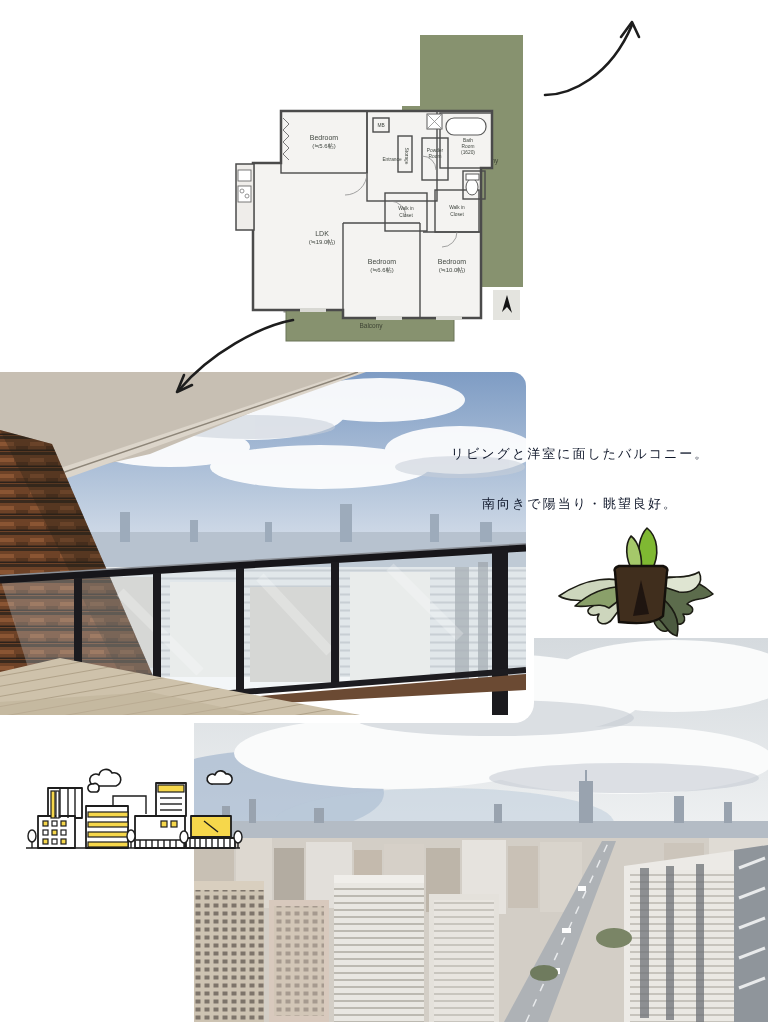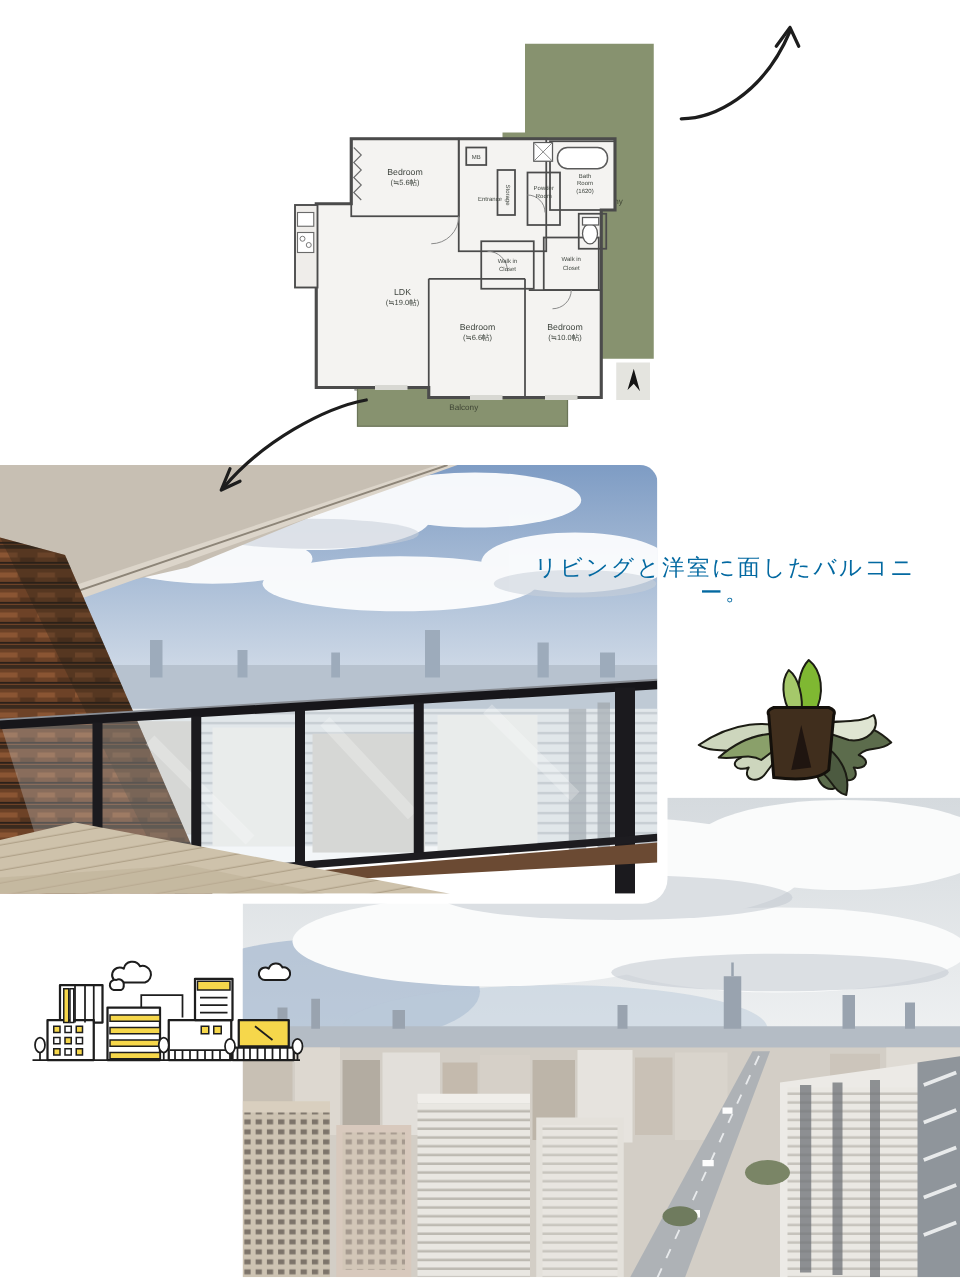--- a/index.html
+++ b/index.html
@@ -13,21 +13,21 @@
   .fp-tiny{font-size:4.8px;fill:#3f453f;}
   .fp-green-label{font-size:6.5px;fill:#3e4434;}
   text{font-family:"Liberation Sans","DejaVu Sans",sans-serif;text-anchor:middle;}
   
   #photo1wrap{left:0;top:372px;width:534px;height:351px;background:#fff;
               border-radius:0 20px 20px 0;z-index:2;}
   #photo1{position:absolute;left:0;top:0;width:526px;height:343px;border-radius:0 14px 14px 0;
           overflow:hidden;}
   #photo2{left:194px;top:638px;width:574px;height:384px;overflow:hidden;z-index:1;}
   
-  #caption{left:425px;top:444px;width:310px;z-index:3;color:#0369a1;font-size:18px;
+  #caption{left:425px;top:444px;width:310px;z-index:3;color:#0f172a;font-size:13px;
            letter-spacing:2px;text-align:center;line-height:20px;}
   #caption .cap2{margin-top:30px;}
   
   #arrow-top{left:535px;top:5px;width:115px;height:100px;z-index:4;}
   #arrow-left{left:165px;top:308px;width:135px;height:92px;z-index:4;}
   #plant{left:545px;top:524px;width:184px;height:124px;z-index:3;}
   #cityillu{left:18px;top:758px;width:230px;height:100px;z-index:3;}
 </style>
 </head>
 <body>
@@ -213,20 +213,21 @@
 
         <polygon points="30,343 526,302 526,318 60,343" fill="#6b4a33"></polygon>
         <polygon points="0,343 0,300 60,286 360,343" fill="url(#plank)"></polygon>
         <polygon points="0,343 0,330 150,320 260,343" fill="#bfb29a" opacity=".6"></polygon>
       </svg>
     </div>
   </div>
 
   <div id="caption" class="abs">
     <div class="cap1">リビングと洋室に面したバルコニー。</div>
+    <div class="cap2">南向きで陽当り・眺望良好。</div>
   </div>
 
   <svg id="plant" class="abs" viewBox="0 0 184 124">
     <g stroke="#1c1c14" stroke-width="1.6" stroke-linejoin="round">
       <path d="M95,60 C120,48 150,52 168,70 C158,78 150,72 142,80 C152,84 148,92 138,90 C144,100 132,104 126,96 C130,108 116,112 110,100 Z" fill="#5c6c4c"></path>
       <path d="M92,62 C70,50 40,54 14,72 C26,80 40,72 48,82 C38,86 44,94 54,90 C48,100 62,104 68,94 Z" fill="#cdd6bd"></path>
       <path d="M90,64 C68,60 48,66 30,82 C44,84 54,78 64,84 Z" fill="#8aa06a"></path>
       <path d="M96,46 C90,26 96,10 102,4 C112,12 116,30 106,48 Z" fill="#7fb832"></path>
       <path d="M88,48 C80,34 80,20 86,12 C94,18 98,34 96,48 Z" fill="#a5c86a"></path>
       <path d="M104,58 C124,50 142,56 154,48 C160,60 148,70 134,68 Z" fill="#dfe5d2"></path>

